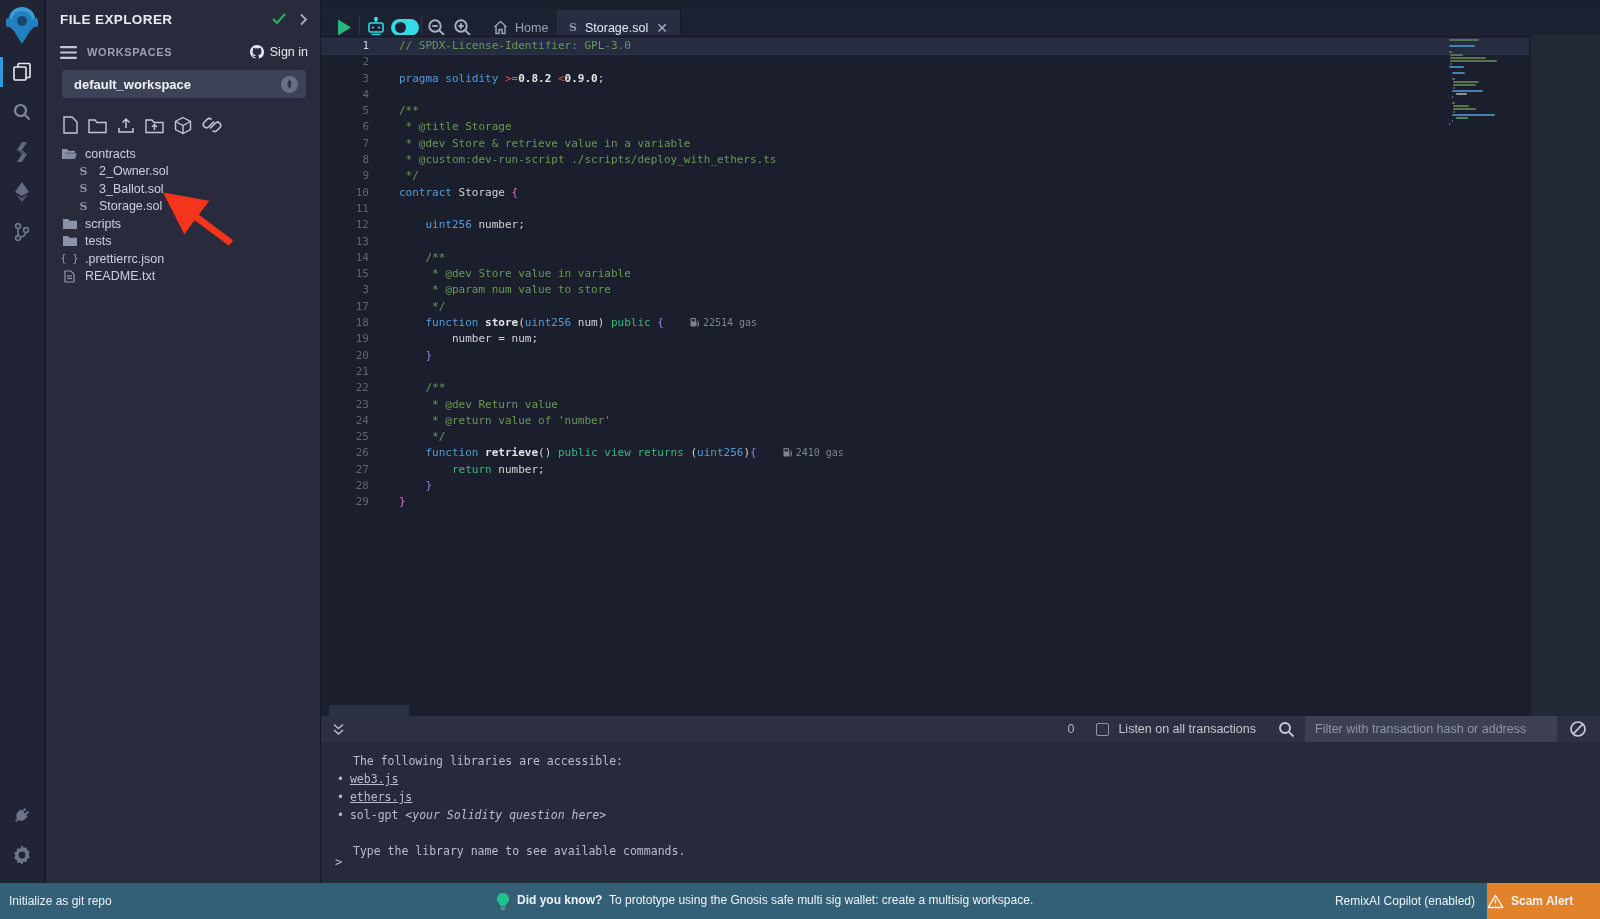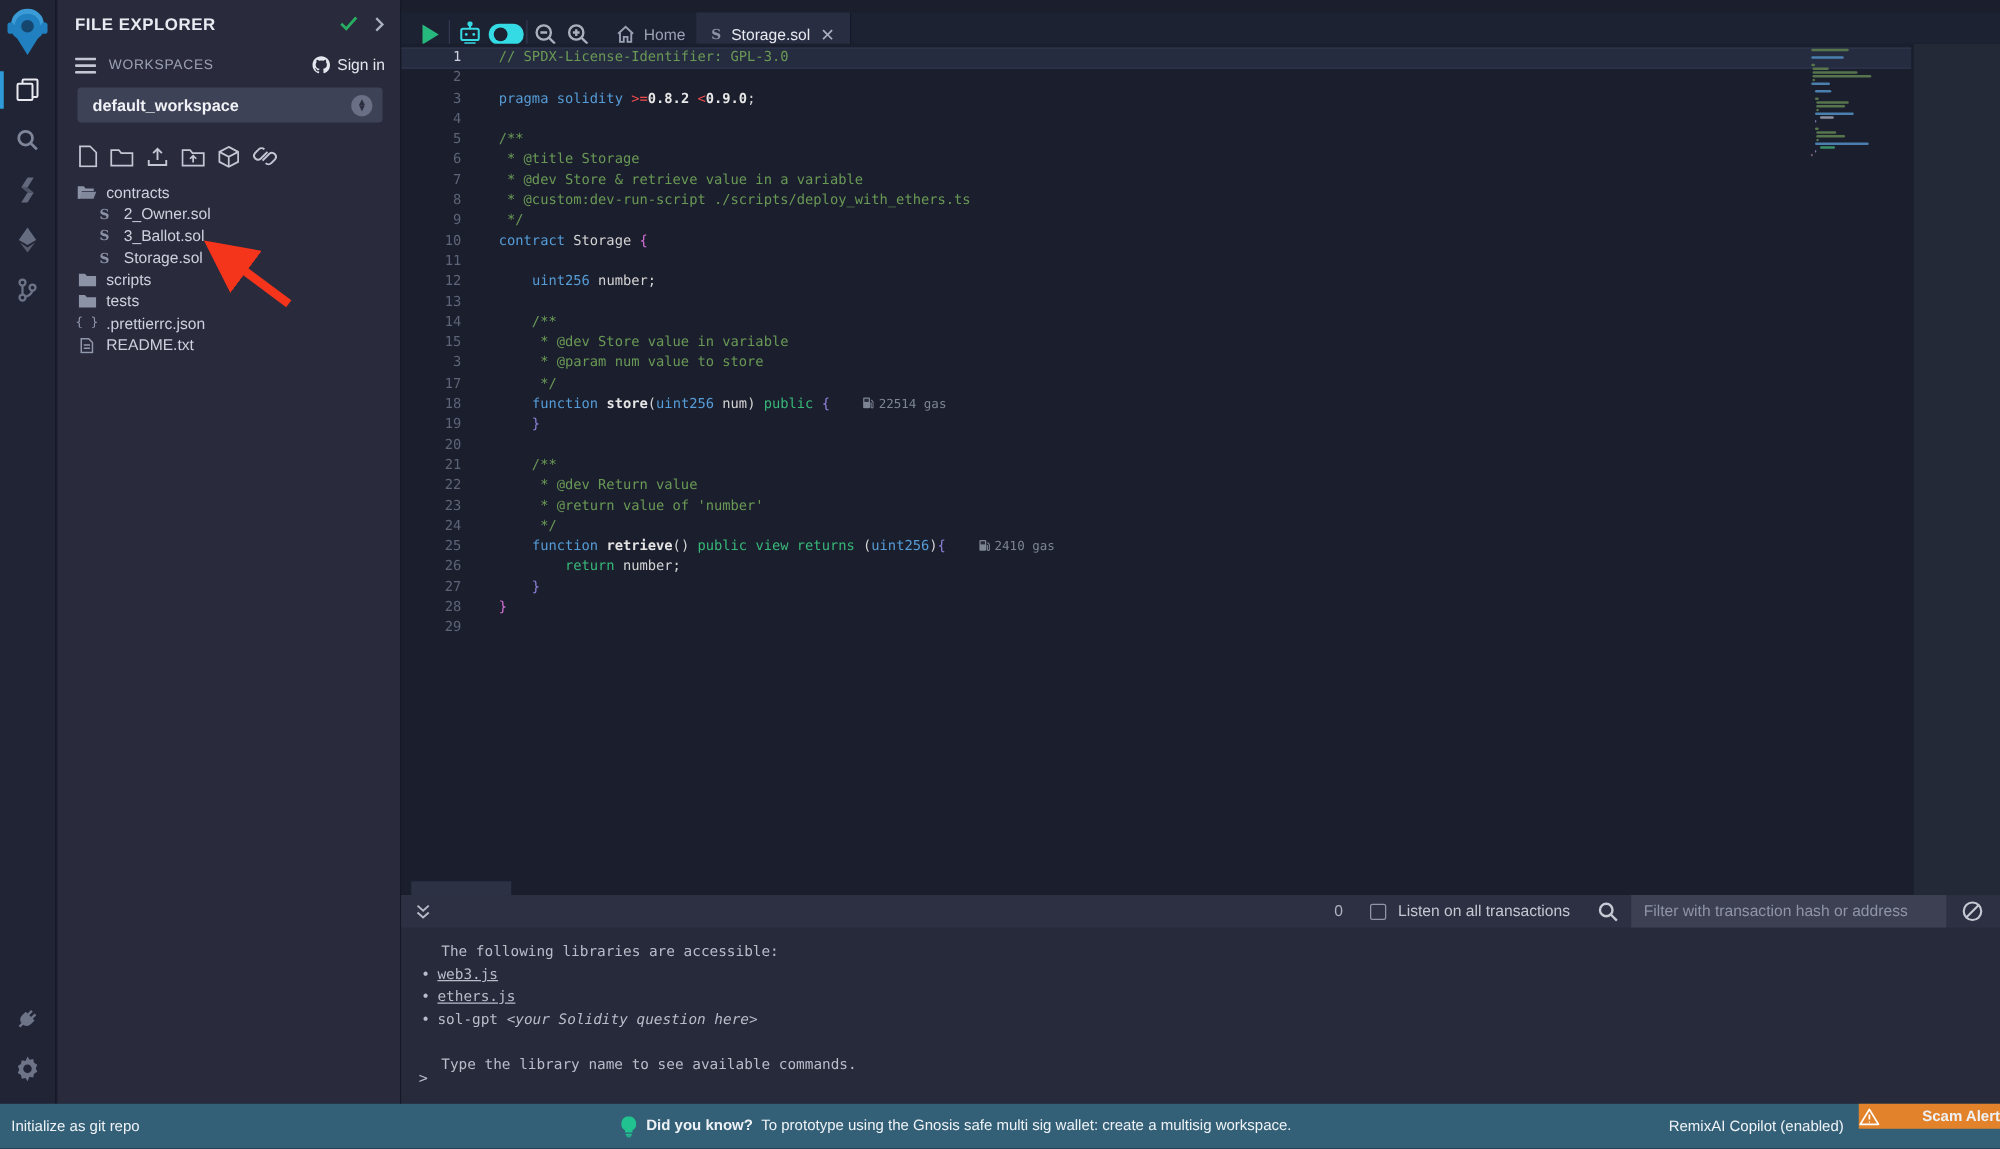--- a/index.html
+++ b/index.html
@@ -14,21 +14,21 @@
   .rail-item svg { display:block; }
   .rail-item.active::before { content:""; position:absolute; left:0; top:5px; width:3px; height:30px; background:#2f9ad8; }
   .rail-spacer { flex:1; }
   .rail-logo { width:45px; height:52px; display:flex; align-items:center; justify-content:center; }
 
   
   .panel { position:absolute; left:46px; top:0; width:274px; height:883px; background:#292b3d; }
   .panel-header { display:flex; align-items:center; height:38px; padding:0 12px 0 14px; }
   .panel-title { font-size:13.5px; font-weight:bold; color:#e9ebf2; letter-spacing:.4px; flex:1; }
   .ws-row { display:flex; align-items:center; padding:6px 12px 6px 14px; }
-  .ws-label { font-size:11px; font-weight:normal; color:#9aa0b2; letter-spacing:.6px; margin-left:10px; flex:1; }
+  .ws-label { font-size:11px; font-weight:bold; color:#9aa0b2; letter-spacing:.6px; margin-left:10px; flex:1; }
   .signin { display:flex; align-items:center; gap:5px; color:#e4e7ee; font-size:12.5px; cursor:pointer; }
   .ws-select { margin:4px 14px 10px 16px; height:28px; background:#3e4256; border-radius:3px;
     display:flex; align-items:center; padding:0 8px 0 12px; cursor:pointer; }
   .ws-select-name { flex:1; color:#f0f2f6; font-size:13px; font-weight:bold; }
   .ws-caret { width:17px; height:17px; border-radius:50%; background:#6a6f85; color:#2b2d3f;
     font-size:8px; display:flex; flex-direction:column; align-items:center; justify-content:center; line-height:5px; }
   .ftoolbar { display:flex; gap:10px; padding:8px 0 8px 17px; }
   .ftoolbar .tbtn { cursor:pointer; }
   .tree { padding-top:2px; }
   .tree-row { display:flex; align-items:center; height:17.5px; color:#ccd0dc; font-size:12.5px; cursor:pointer; }
@@ -89,21 +89,21 @@
   .tline .ital { font-style:italic; }
   .tline.ind { padding-left:18px; }
   .prompt { position:absolute; left:14px; top:139px; font-family:"DejaVu Sans Mono", monospace; font-size:12px; color:#b9bdca; }
 
   
   .statusbar { position:absolute; left:0; top:883px; width:1600px; height:36px; background:#336077; display:flex; align-items:center; color:#eef2f6; font-size:12px; }
   .sb-left { margin-left:9px; }
   .sb-tip { position:absolute; left:497px; display:flex; align-items:flex-start; gap:8px; }
   .sb-tip b { font-weight:bold; }
   .sb-right { position:absolute; right:125px; }
-  .scam { position:absolute; right:0; top:0; height:20px; width:113px; background:#e2822a; display:flex; align-items:center; justify-content:space-between; gap:7px; font-weight:bold; font-size:12px; cursor:pointer; }
+  .scam { position:absolute; right:0; top:0; height:36px; width:113px; background:#e2822a; display:flex; align-items:center; justify-content:flex-start; gap:7px; font-weight:bold; font-size:12px; cursor:pointer; }
 
   .arrow-overlay { position:absolute; left:0; top:0; width:1600px; height:919px; pointer-events:none; z-index:50; }
 </style>
 </head>
 <body>
 
 <div class="app">
 
   <div class="rail">
     <div class="rail-logo">
@@ -375,20 +375,21 @@
           <div class="cline"></div>
           <div class="cline"><span class="tok-c">    /**</span></div>
           <div class="cline"><span class="tok-c">     * @dev Store value in variable</span></div>
           <div class="cline"><span class="tok-c">     * @param num value to store</span></div>
           <div class="cline"><span class="tok-c">     */</span></div>
           <div class="cline"><span class="tok-p">    </span><span class="tok-k">function </span><span class="tok-f">store</span><span class="tok-p">(</span><span class="tok-k">uint256</span><span class="tok-p"> num) </span><span class="tok-g2">public </span><span class="tok-b2">{</span><span class="gas"><svg width="9" height="10" viewBox="0 0 9 10" fill="#7d8494">
                 <rect x="0.5" y="1" width="5.5" height="8.5" rx="0.8"></rect>
                 <rect x="1.5" y="2" width="3.5" height="2.5" fill="#262a3b"></rect>
                 <path d="M7 3 l1.5 1.5 v4 a0.8 0.8 0 0 1 -1.6 0 v-3 h-0.6" stroke="#7d8494" stroke-width="0.9" fill="none"></path>
               </svg>22514 gas</span></div>
+          <div class="cline"><span class="tok-p">        number = num;</span></div>
           <div class="cline"><span class="tok-b2">    }</span></div>
           <div class="cline"></div>
           <div class="cline"><span class="tok-c">    /**</span></div>
           <div class="cline"><span class="tok-c">     * @dev Return value</span></div>
           <div class="cline"><span class="tok-c">     * @return value of 'number'</span></div>
           <div class="cline"><span class="tok-c">     */</span></div>
           <div class="cline"><span class="tok-p">    </span><span class="tok-k">function </span><span class="tok-f">retrieve</span><span class="tok-p">() </span><span class="tok-g2">public view returns </span><span class="tok-p">(</span><span class="tok-k">uint256</span><span class="tok-p">)</span><span class="tok-b2">{</span><span class="gas"><svg width="9" height="10" viewBox="0 0 9 10" fill="#7d8494">
                 <rect x="0.5" y="1" width="5.5" height="8.5" rx="0.8"></rect>
                 <rect x="1.5" y="2" width="3.5" height="2.5" fill="#262a3b"></rect>
                 <path d="M7 3 l1.5 1.5 v4 a0.8 0.8 0 0 1 -1.6 0 v-3 h-0.6" stroke="#7d8494" stroke-width="0.9" fill="none"></path>

